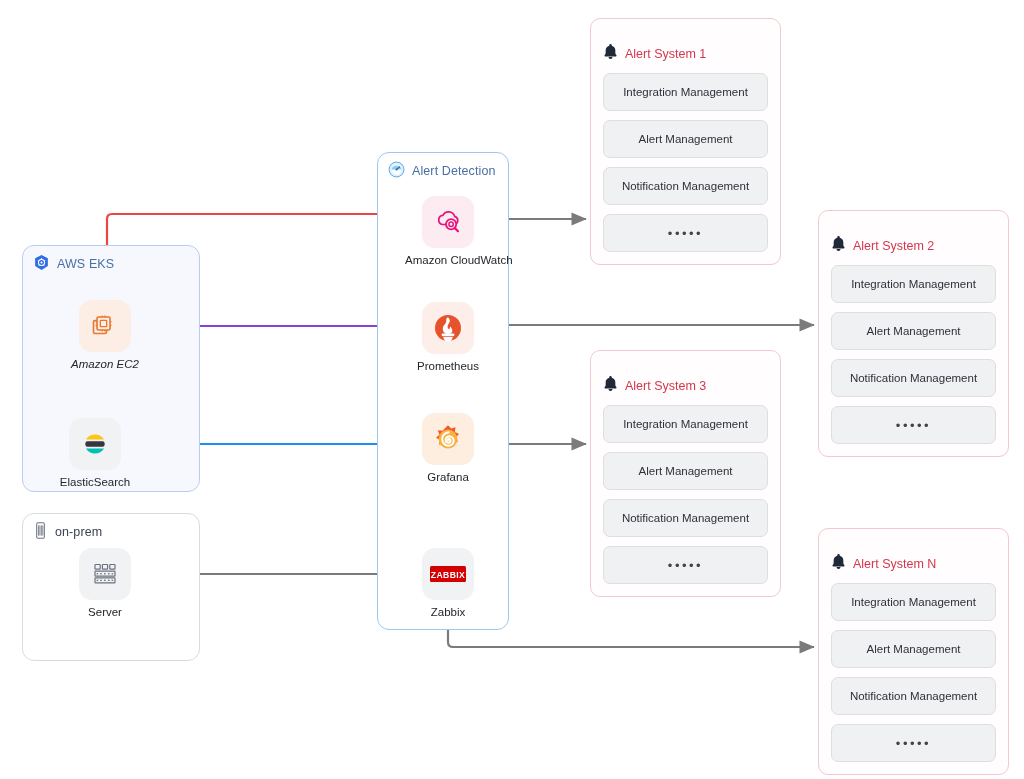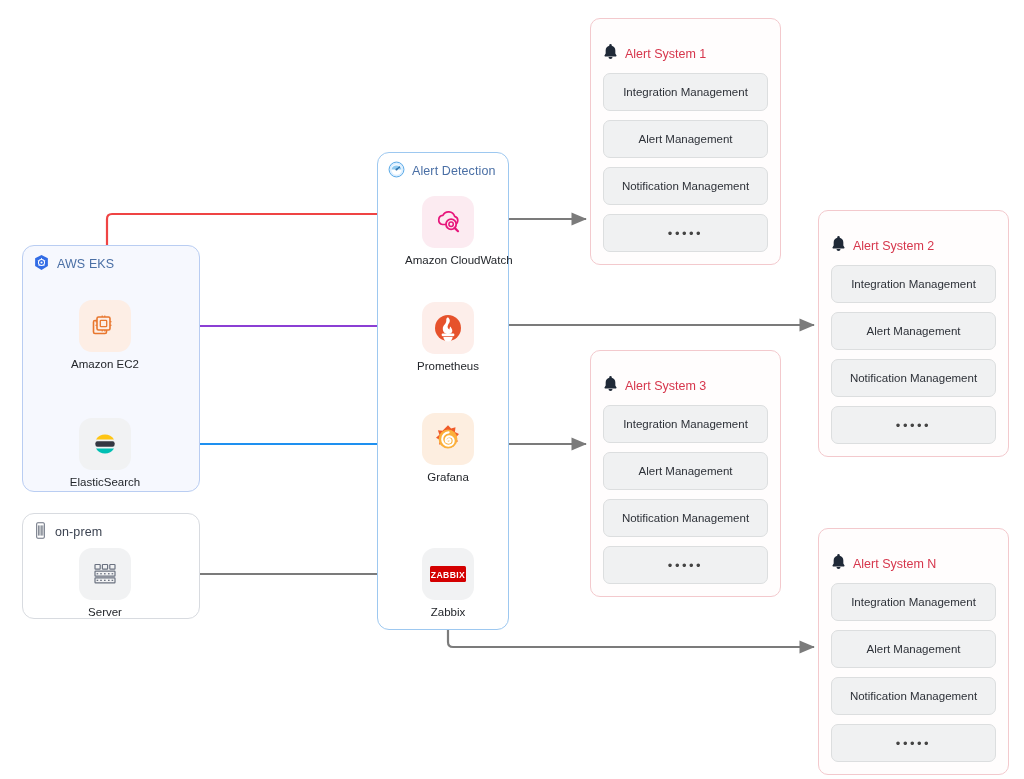--- a/index.html
+++ b/index.html
@@ -25,21 +25,21 @@
     white-space: nowrap;
   }
   .group-title { font-size: 12.5px; letter-spacing: .1px; }
 
   
   .group.eks { left: 22px; top: 245px; width: 178px; height: 247px;
     background: #f6f8fe; border-color: #b9cdf2; text-decoration: underline; }
   .group.eks .group-title { color: #4a6fa5; }
 
   
-  .group.onprem { left: 22px; top: 513px; width: 178px; height: 106px;
+  .group.onprem { left: 22px; top: 513px; width: 178px; height: 148px;
     background: #ffffff; border-color: #d8dbe0; }
   .group.onprem .group-title { color: #3b4250; }
 
   
   .group.detection { left: 377px; top: 152px; width: 132px; height: 478px;
     background: #ffffff; border-color: #9dc8f0; }
   .group.detection .group-title { color: #4a6fa5; }
 
   
   .node { position: absolute; width: 86px; text-align: center; }
@@ -69,22 +69,22 @@
   .ic-server.stacked::before { background: #e9eaec; }
   .ic-server.stacked::after  { background: #e3e4e7; }
 
   .ic-es     { background: #f1f2f3; }
   .ic-cw     { background: #fcebf1; }
   .ic-prom   { background: #fdeeea; }
   .ic-graf   { background: #fdeee0; }
   .ic-zbx    { background: #f1f2f3; }
 
   
-  .node.ec2     { left: 62px;  top: 300px; }
-  .node.es      { left: 62px;  top: 418px; }
+  .node.ec2     { left: 62px;  top: 300px; font-style: italic; }
+  .node.es      { left: 52px;  top: 418px; }
   .node.server  { left: 62px;  top: 548px; }
   .node.cw      { left: 405px; top: 196px; }
   .node.prom    { left: 405px; top: 302px; }
   .node.graf    { left: 405px; top: 413px; }
   .node.zbx     { left: 405px; top: 548px; }
 
   
   .alert-card {
     position: absolute;
     width: 191px;

